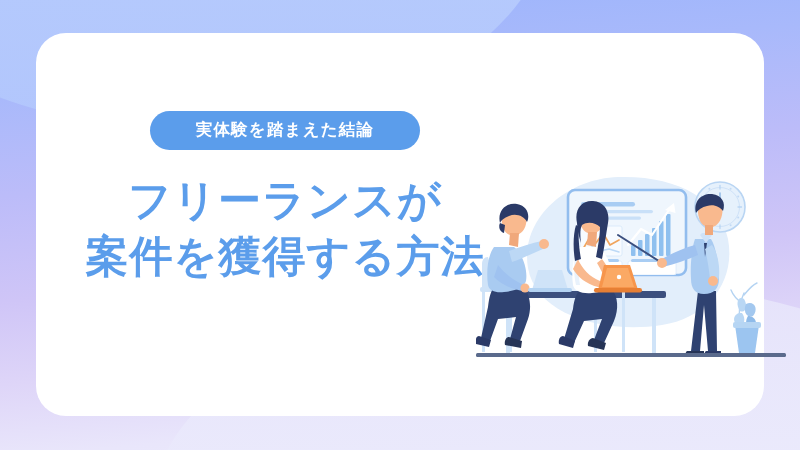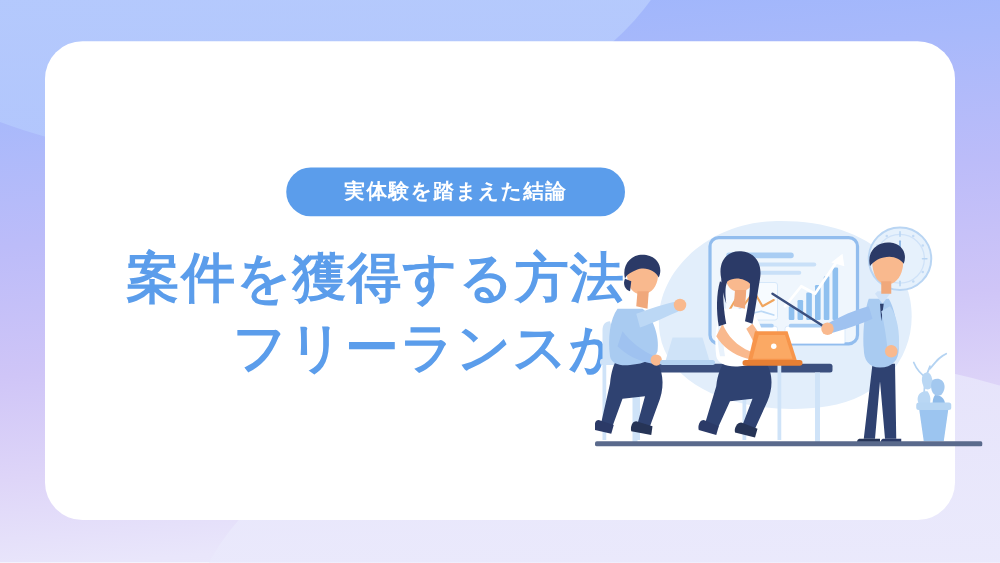--- a/index.html
+++ b/index.html
@@ -54,22 +54,21 @@
     width:728px; height:383px;
     background:#ffffff;
     border-radius:30px;
   }
 
   
   .text-col {
     position:absolute;
     left:34px; top:78px;
     width:430px;
-    text-align:right;
-    margin-top:23px;
+    text-align:center;
   }
   .badge {
     display:inline-block;
     background:#5b9deb;
     color:#ffffff;
     font-size:16.5px;
     font-weight:700;
     letter-spacing:1.2px;
     padding:8px 46px 9px;
     border-radius:999px;
@@ -113,22 +112,22 @@
   <div class="bg-gradient"></div>
   <div class="bg-wave-top"></div>
   <div class="bg-wave-bottom"></div>
 
   <div class="card">
 
     <div class="text-col">
       <div class="badge">実体験を踏まえた結論</div>
 
       <div class="headline">
+        <span class="headline-line">フリーランスが</span>
         <span class="headline-line">案件を獲得する方法</span>
-        <span class="headline-line">フリーランスが</span>
       </div>
     </div>
 
 
     <div class="illustration">
       <svg viewBox="0 0 310 205" xmlns="http://www.w3.org/2000/svg">
         <defs>
           <clipPath id="clipBoard">
               <rect x="92" y="17" width="118" height="85" rx="7"></rect>
             </clipPath>

